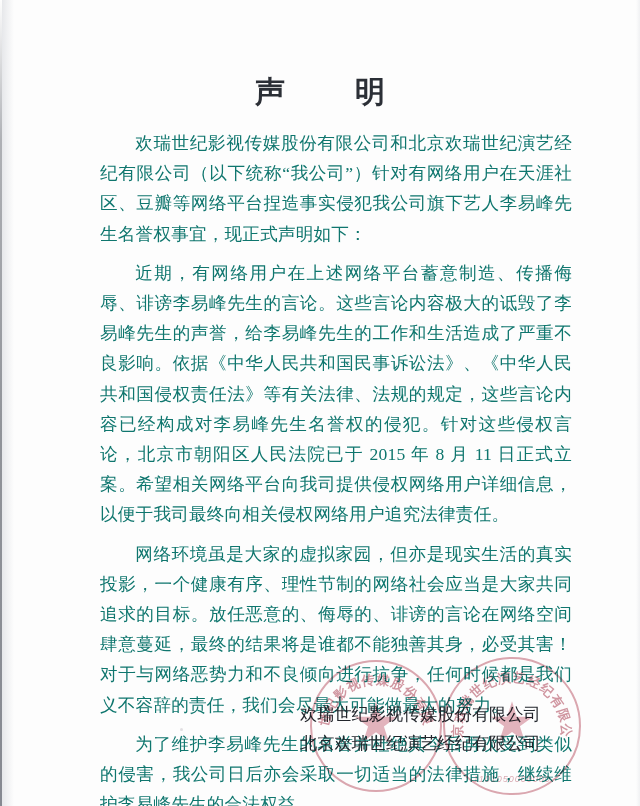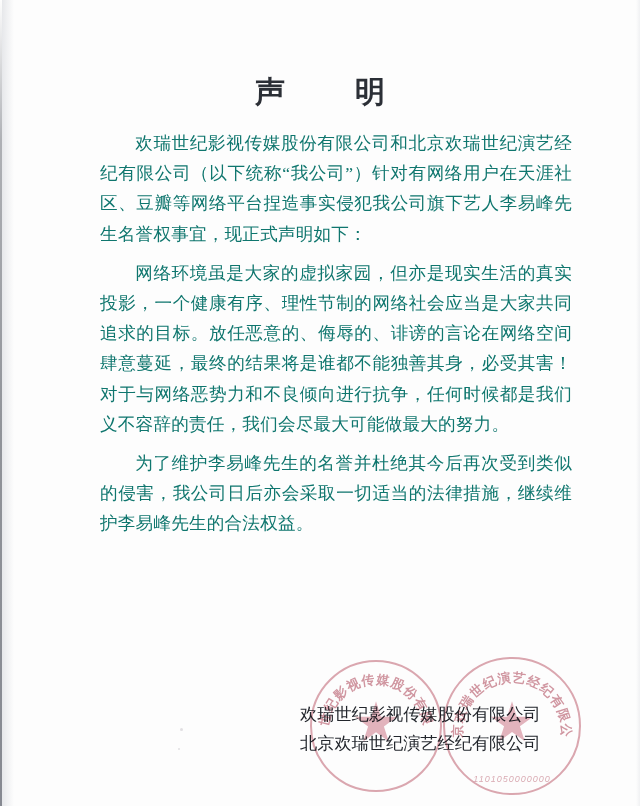--- a/index.html
+++ b/index.html
@@ -250,20 +250,21 @@
   <div class="scan-edge-dark"></div>
   <div class="scan-edge-soft"></div>
   <div class="scan-edge-right"></div>
 
   <div class="doc">
 
     <div class="title">声　明</div>
 
     <div class="body-block">
       <p class="para">欢瑞世纪影视传媒股份有限公司和北京欢瑞世纪演艺经纪有限公司（以下统称“我公司”）针对有网络用户在天涯社区、豆瓣等网络平台捏造事实侵犯我公司旗下艺人李易峰先生名誉权事宜，现正式声明如下：</p>
+      <p class="para">近期，有网络用户在上述网络平台蓄意制造、传播侮辱、诽谤李易峰先生的言论。这些言论内容极大的诋毁了李易峰先生的声誉，给李易峰先生的工作和生活造成了严重不良影响。依据《中华人民共和国民事诉讼法》、《中华人民共和国侵权责任法》等有关法律、法规的规定，这些言论内容已经构成对李易峰先生名誉权的侵犯。针对这些侵权言论，北京市朝阳区人民法院已于 2015 年 8 月 11 日正式立案。希望相关网络平台向我司提供侵权网络用户详细信息，以便于我司最终向相关侵权网络用户追究法律责任。</p>
       <p class="para">网络环境虽是大家的虚拟家园，但亦是现实生活的真实投影，一个健康有序、理性节制的网络社会应当是大家共同追求的目标。放任恶意的、侮辱的、诽谤的言论在网络空间肆意蔓延，最终的结果将是谁都不能独善其身，必受其害！对于与网络恶势力和不良倾向进行抗争，任何时候都是我们义不容辞的责任，我们会尽最大可能做最大的努力。</p>
       <p class="para">为了维护李易峰先生的名誉并杜绝其今后再次受到类似的侵害，我公司日后亦会采取一切适当的法律措施，继续维护李易峰先生的合法权益。</p>
 
     </div>
 
     <div class="signature">
       <div class="sig-line">欢瑞世纪影视传媒股份有限公司</div>
       <div class="sig-line">北京欢瑞世纪演艺经纪有限公司</div>
     </div>
 

